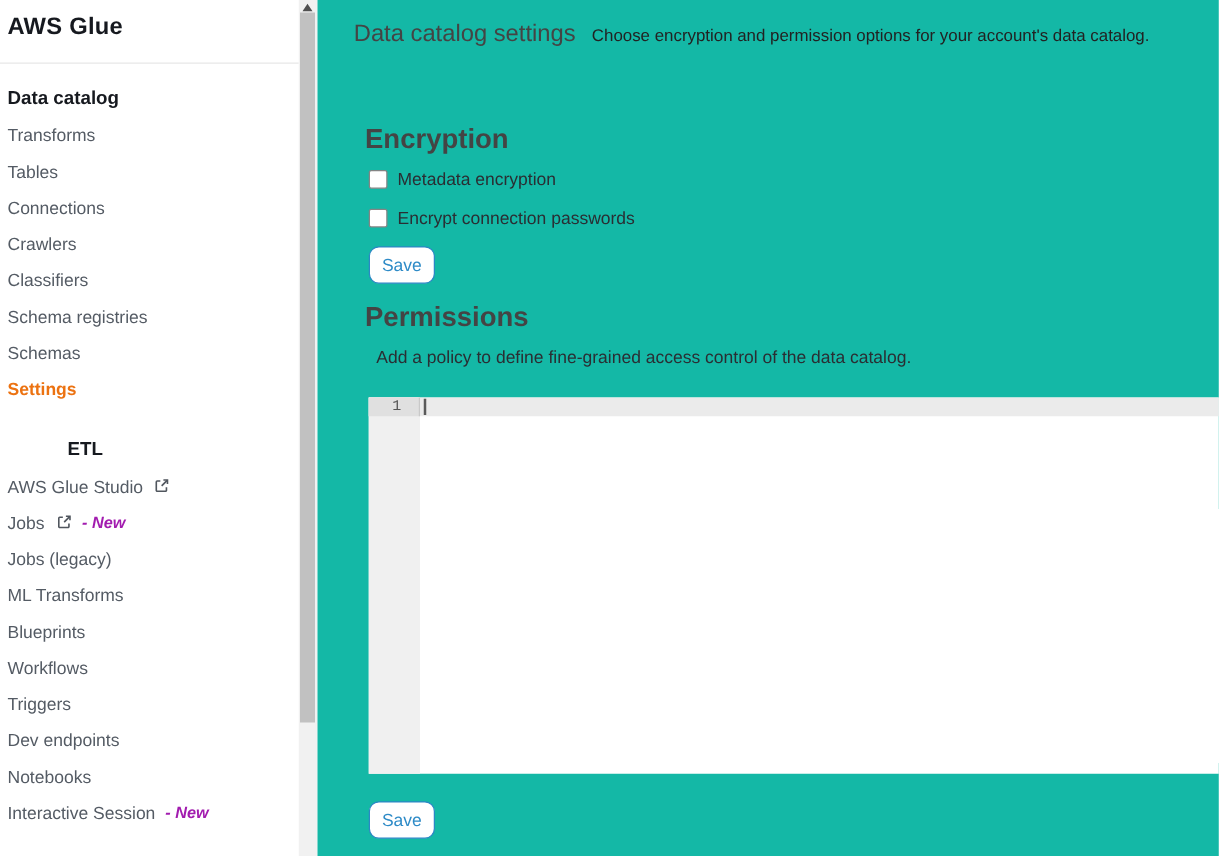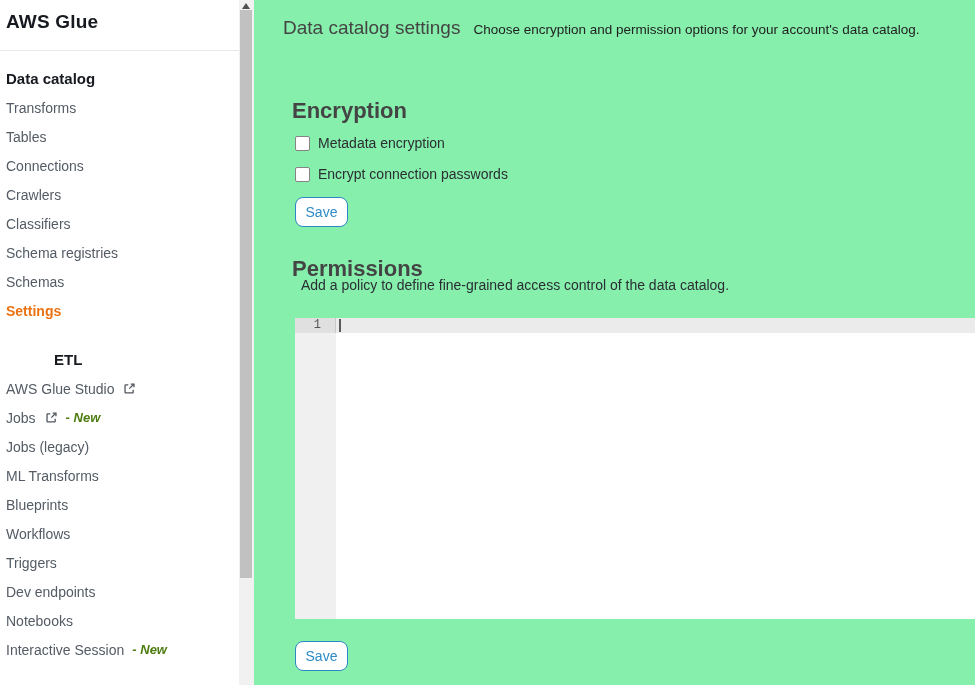--- a/index.html
+++ b/index.html
@@ -13,38 +13,38 @@
   .nav { margin-top:13px; }
   .nav-header { height:29px; line-height:29px; padding-left:6px;
                 font-size:15px; font-weight:700; color:#16191f; }
   .nav-row { height:29px; display:flex; align-items:center; padding-left:6px;
              font-size:14px; color:#545b64; cursor:pointer; }
   .nav-row.indent { }
   .nav-row.active { color:#ec7211; font-weight:700; }
   .etl-gap { margin-top:20px;margin-left:48px; }
   .ext-icon { width:13px; height:13px; margin-left:9px; flex:0 0 auto; }
   .ext-icon path, .ext-icon line { stroke:#50565e; stroke-width:1.6; fill:none; }
-  .new-badge { margin-left:8px; color:#4d7c0f; font-weight:700; font-style:italic; font-size:13px; }
+  .new-badge { margin-left:8px; color:#a21caf; font-weight:700; font-style:italic; font-size:13px; }
 
   
   .scrollbar { position:absolute; left:239px; top:0; width:15px; height:685px; background:#f1f1f1; }
   .scroll-arrow-up { position:absolute; left:3px; top:3px; width:0; height:0;
                      border-left:4.5px solid transparent; border-right:4.5px solid transparent;
                      border-bottom:6px solid #505050; }
   .scroll-thumb { position:absolute; left:1px; top:10px; width:12px; height:568px; background:#c1c1c1; }
 
   
-  .main { position:absolute; left:254px; top:0; width:721px; height:685px; background:#86efac; }
+  .main { position:absolute; left:254px; top:0; width:721px; height:685px; background:#14b8a6; }
   .page-header { position:absolute; left:29px; top:17px; white-space:nowrap; }
   .page-title { display:inline; font-size:19px; font-weight:400; color:#444; }
   .page-subtitle { font-size:13.5px; color:#222; margin-left:13px; }
 
   .section-heading { position:absolute; font-size:22px; font-weight:700; color:#444; }
   .h-encryption { left:38px; top:98px; }
-  .h-permissions { left:38px; top:256px;text-align:center; }
+  .h-permissions { left:38px; top:241px;text-align:center; }
 
   .cb-row { position:absolute; left:41px; display:flex; align-items:center; cursor:pointer; }
   .cb-row-1 { top:135px; }
   .cb-row-2 { top:166px;justify-content:center; }
   .cb-row input[type=checkbox] { appearance:none; -webkit-appearance:none;
       width:15px; height:15px; border:1px solid #848484; border-radius:2px;
       background:#fff; margin:0; cursor:pointer; }
   .cb-label { font-size:14px; color:#2a2e33; margin-left:8px; }
 
   .save-btn { position:absolute; left:41px; width:53px; height:30px;

